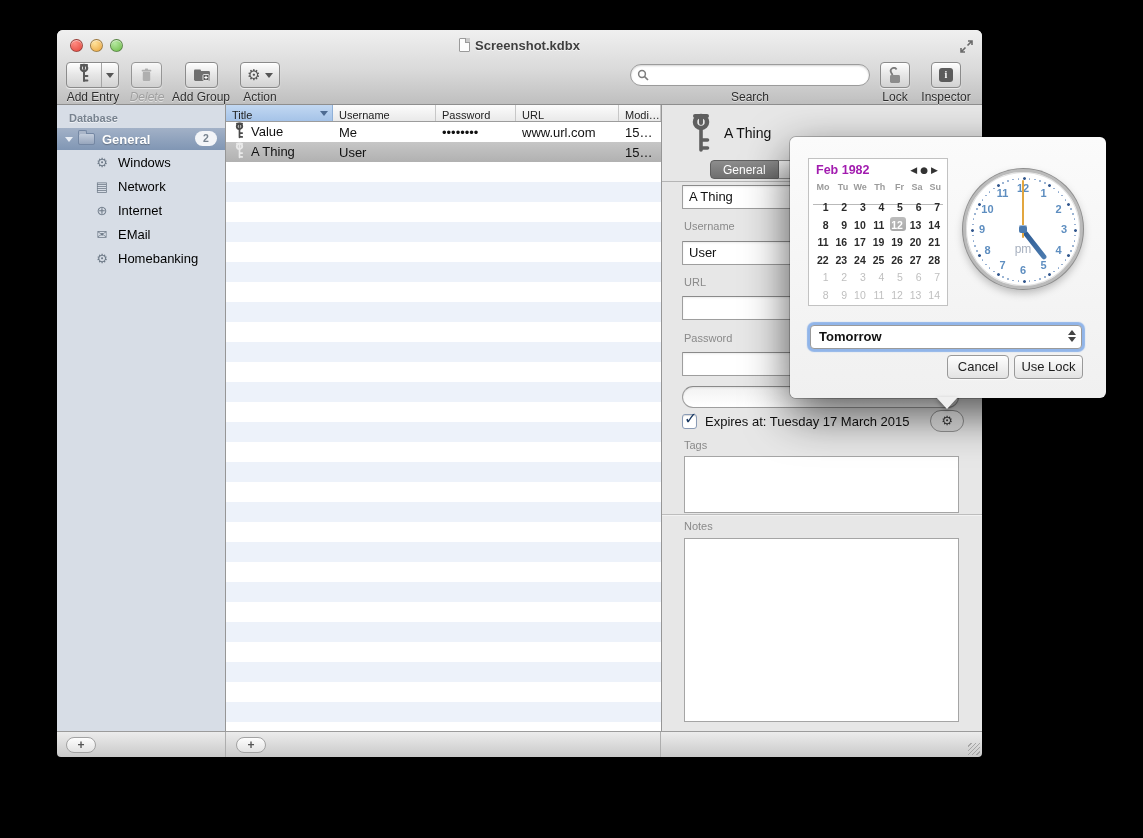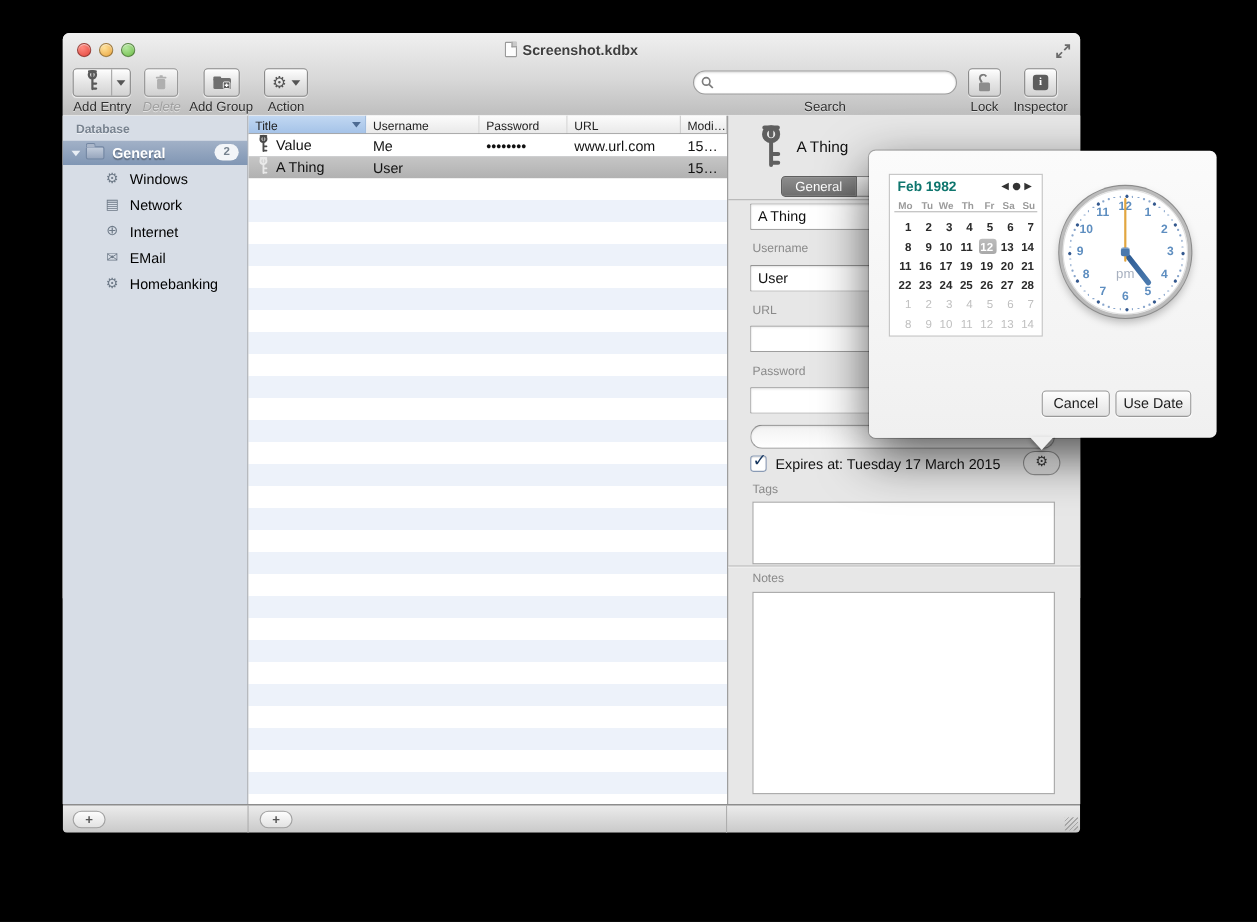--- a/index.html
+++ b/index.html
@@ -122,25 +122,25 @@
 
   
   #popover { position:absolute; left:790px; top:137px; width:316px; height:261px; border-radius:6px;
     background:linear-gradient(#fbfbfb,#f0f0f0); box-shadow:0 16px 45px rgba(0,0,0,.65), 0 0 0 1px rgba(0,0,0,.22);
     z-index:50; }
   #pop-arrow { position:absolute; left:146px; top:260px; width:0; height:0;
     border-left:11px solid transparent; border-right:11px solid transparent;
     border-top:12px solid #efefef; filter:drop-shadow(0 2px 2px rgba(0,0,0,.35)); }
   #calendar { position:absolute; left:18px; top:21px; width:140px; height:148px; background:#fff;
     border:1px solid #c2c2c2; }
-  #cal-head { position:absolute; left:7px; top:4px; font-size:12.5px; font-weight:bold; color:#0f766e; }
+  #cal-head { position:absolute; left:7px; top:4px; font-size:12.5px; font-weight:bold; color:#a21caf; }
   #cal-nav { position:absolute; right:6px; top:6px; font-size:9px; color:#333; letter-spacing:3px;
     font-family:"DejaVu Sans",sans-serif; }
   #cal-week { position:absolute; left:4px; top:23px; width:130px; display:flex;
-    border-bottom:1px solid #b9b9b9; padding-bottom:0; }
+    border-bottom:1px solid #b9b9b9; padding-bottom:12px; }
   .wd { width:18.6px; font-size:9px; font-weight:bold; color:#9b9b9b; text-align:right; padding-right:2px; }
   #cal-grid { position:absolute; left:4px; top:40px; width:130px; }
   .cal-row { display:flex; height:17.5px; }
   .day { width:18.6px; font-size:10.5px; font-weight:bold; color:#2b2b2b; text-align:right;
     padding:2px 3px 0 0; position:relative; }
   .day.muted { color:#bfbfbf; font-weight:normal; }
   .day.sel { color:#fff; }
   .day.sel::before { content:""; position:absolute; right:0px; top:0px; width:16px; height:14px;
     background:linear-gradient(#bdbdbd,#a9a9a9); border-radius:3px; z-index:-1; }
   .day.sel { z-index:0; }
@@ -530,16 +530,23 @@
         <span class="ctick" style="width: 1.6px; height: 1.6px; background: rgb(137, 166, 204); position: absolute; left: 41.2856px; top: 8.22059px;"></span>
         <span class="ctick" style="width: 1.6px; height: 1.6px; background: rgb(137, 166, 204); position: absolute; left: 46.4925px; top: 6.8254px;"></span>
         <span class="ctick" style="width: 1.6px; height: 1.6px; background: rgb(137, 166, 204); position: absolute; left: 51.8168px; top: 5.98212px;"></span>
       </div>
     <div id="meridiem">pm</div>
     <div id="hand-hour" style="transform: rotate(142deg);"></div>
     <div id="hand-second" style="transform: rotate(0deg);"></div>
     <div id="clock-cap"></div>
   </div>
 
+  <div id="preset">
+    <span>Tomorrow</span>
+    <span class="updown">
+        <span class="u"></span>
+        <span class="d"></span>
+      </span>
+  </div>
 
   <div class="pop-btn" style="left:157px; width:62px;">Cancel</div>
-  <div class="pop-btn" style="left:224px; width:69px;">Use Date</div>
+  <div class="pop-btn" style="left:224px; width:69px;">Use Lock</div>
 </div>
 
 </body></html>

